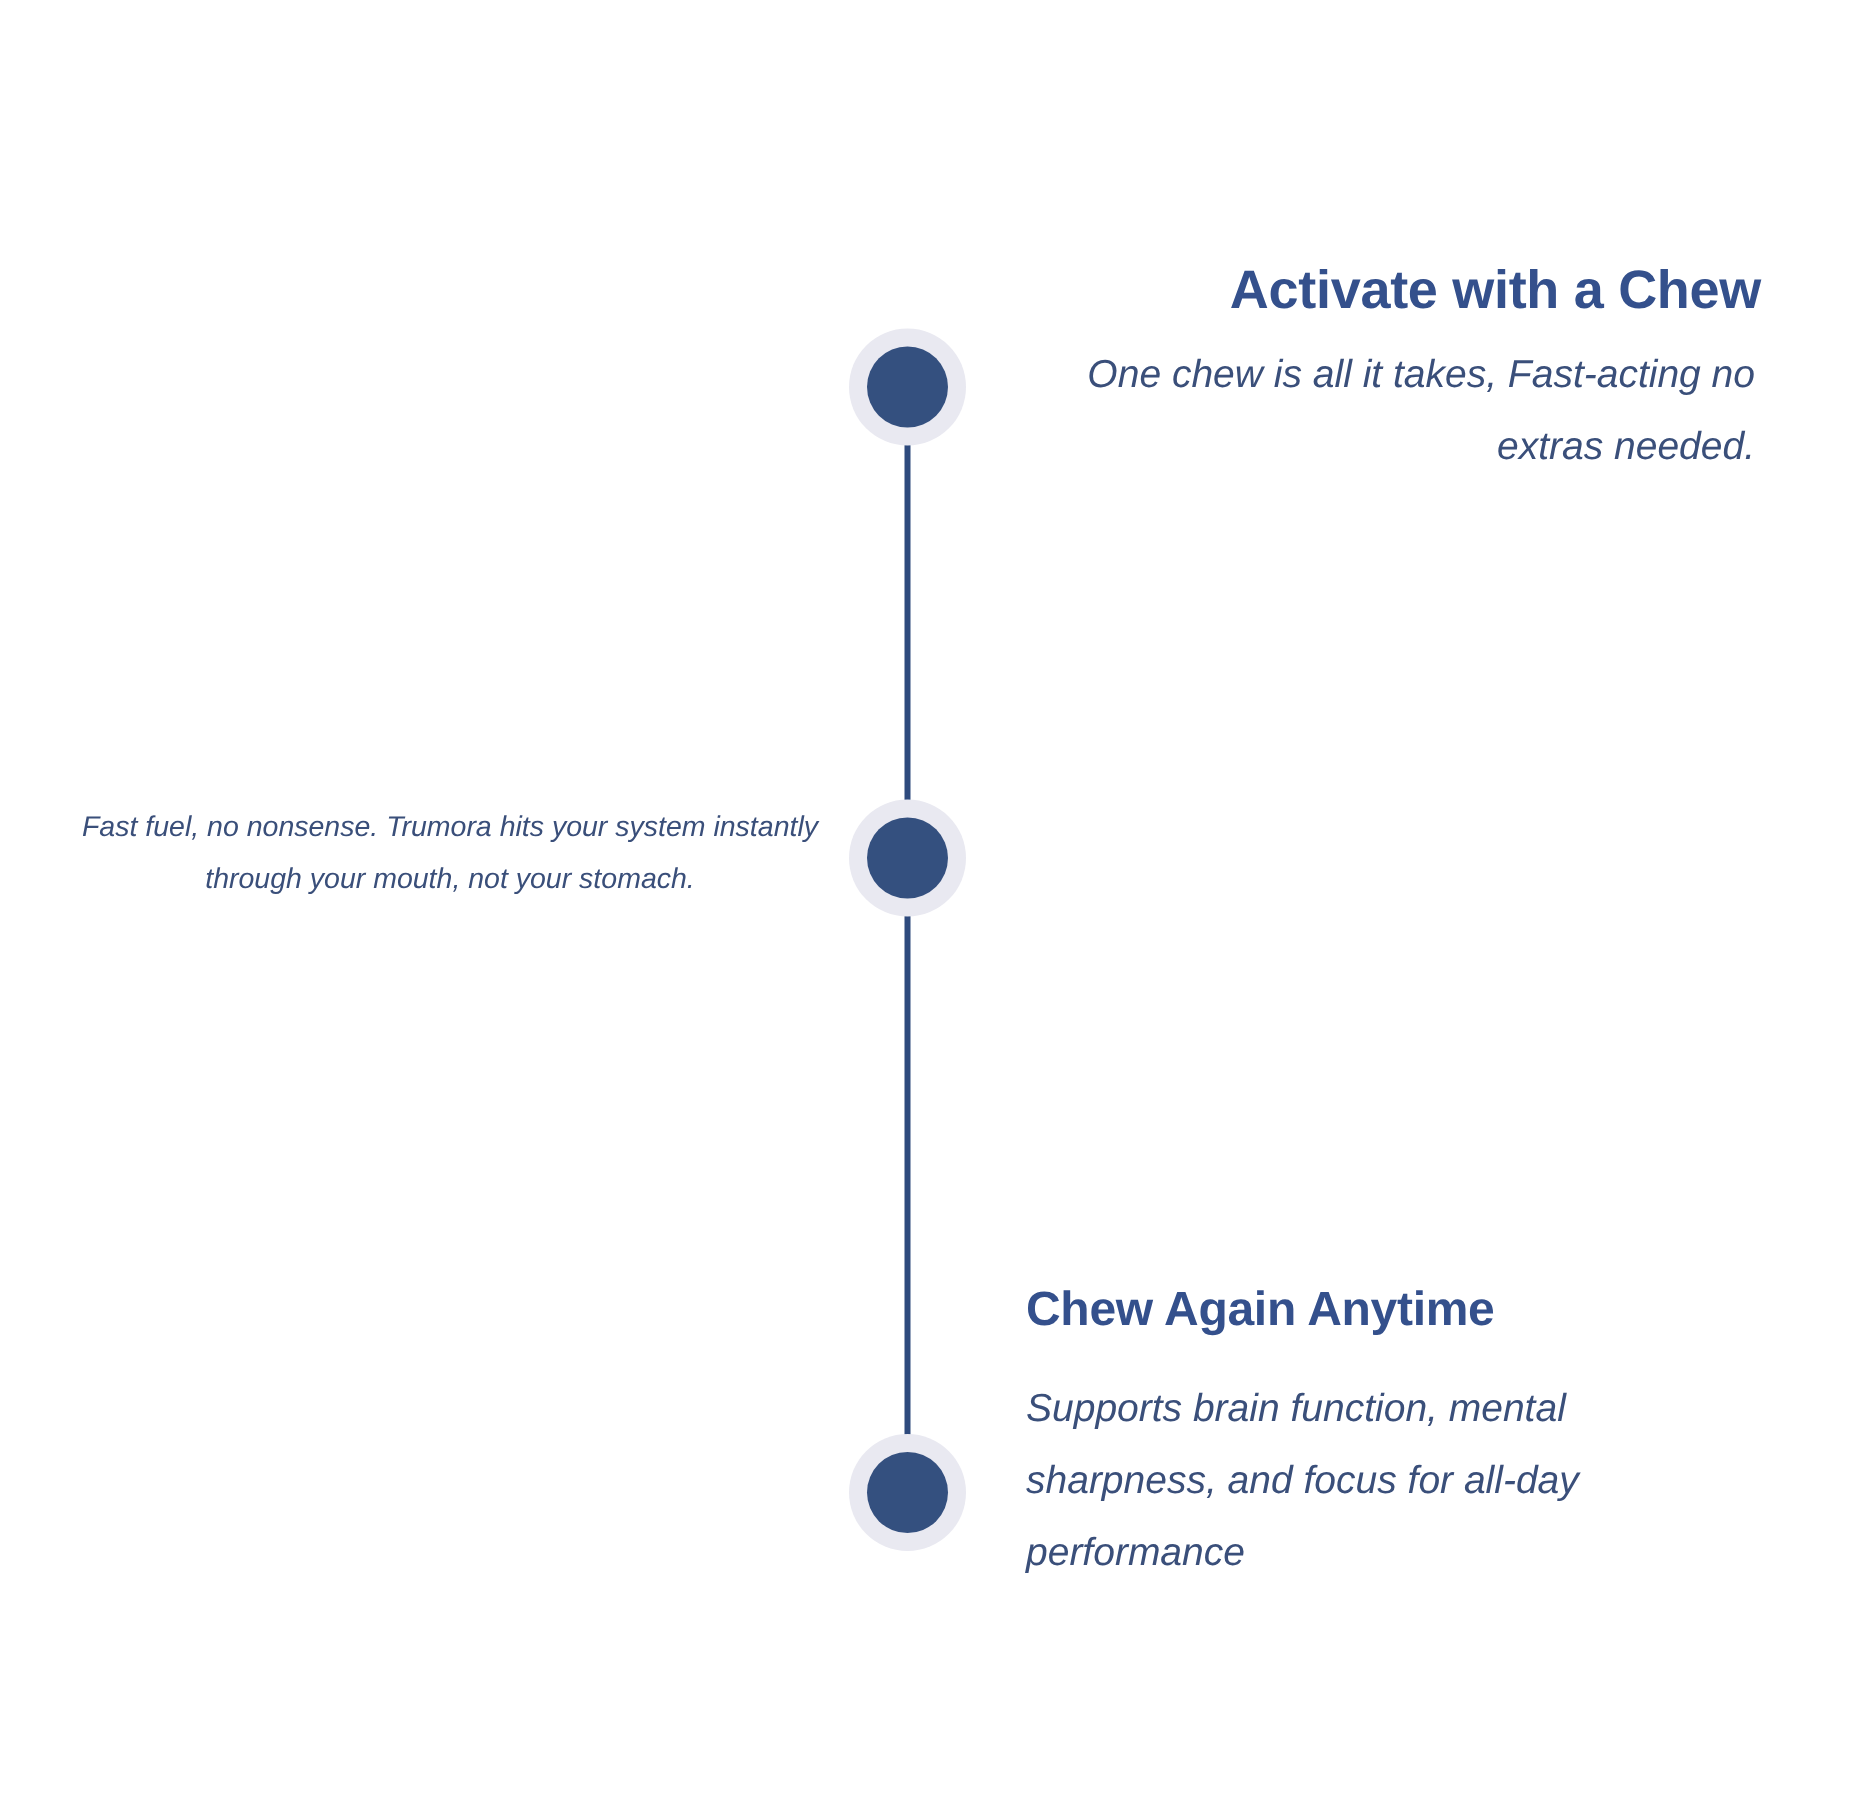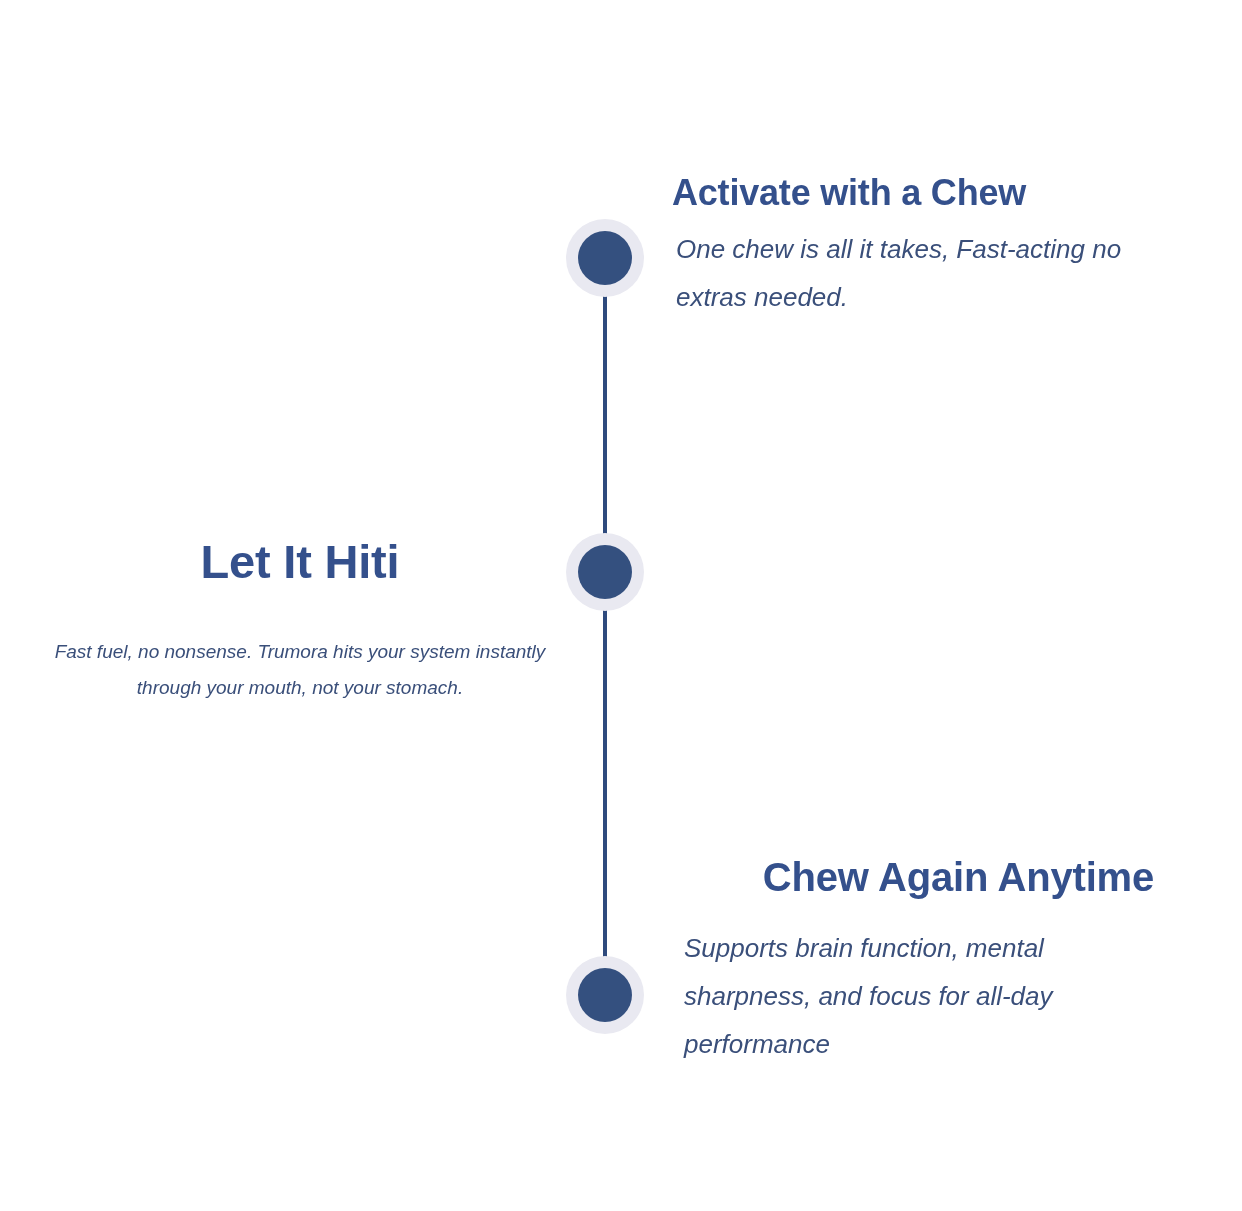--- a/index.html
+++ b/index.html
@@ -69,24 +69,24 @@
   }
 
   .block-body {
     color: #3a4f7a;
     font-weight: 400;
     line-height: 1.85;
   }
 
   
   .block-top {
-    left: 672px;
+    left: 646px;
     top: 170px;
     width: 528px;
-    text-align: left;
+    text-align: right;
   }
   .block-top .block-heading {
     font-size: 36px;
     line-height: 1.25;
     margin-bottom: 10px;
   }
   .block-top .block-body {
     font-size: 26px;
     padding: 0 4px;
     font-style: italic;
@@ -111,24 +111,23 @@
   }
 
   
   .block-bottom {
     left: 684px;
     top: 852px;
     width: 470px;
     text-align: left;
   }
   .block-bottom .block-heading {
-    font-size: 40px;
+    font-size: 32px;
     line-height: 1.25;
     margin-bottom: 22px;
-    text-align: right;
   }
   .block-bottom .block-body {
     font-size: 26px;
     font-style: italic;
   }
 </style>
 </head>
 <body>
 
 <div class="timeline-stage">
@@ -138,21 +137,20 @@
   <div class="node node-1"></div>
   <div class="node node-2"></div>
   <div class="node node-3"></div>
 
   <div class="block block-top">
     <div class="block-heading">Activate with a Chew</div>
     <div class="block-body">One chew is all it takes, Fast-acting no extras needed.</div>
   </div>
 
   <div class="block block-middle">
-    <div class="block-heading">Let It Hiti</div>
     <div class="block-body">Fast fuel, no nonsense. Trumora hits your system instantly through your mouth, not your stomach.</div>
   </div>
 
   <div class="block block-bottom">
     <div class="block-heading">Chew Again Anytime</div>
     <div class="block-body">Supports brain function, mental sharpness, and focus for all-day performance</div>
   </div>
 
 </div>
 

